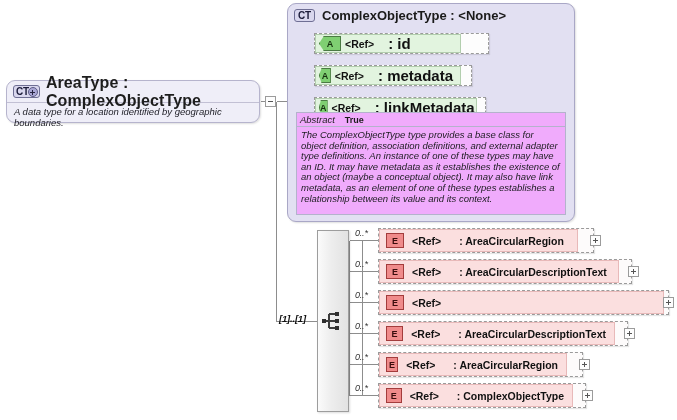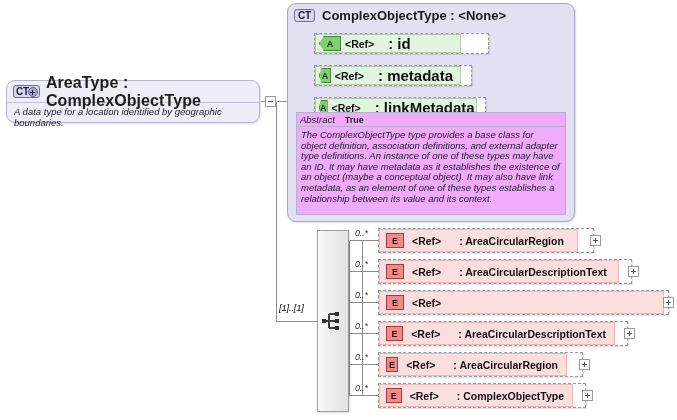--- a/index.html
+++ b/index.html
@@ -200,24 +200,24 @@
   #seq-icon {
     position: absolute;
     left: 322px;
     top: 311px;
     width: 22px;
     height: 20px;
   }
   .seq-card {
     position: absolute;
     left: 279px;
-    top: 302px;
+    top: 313px;
     font-size: 9.5px;
     font-style: italic;
-    font-weight: normal;
+    font-weight: bold;
     color: #111;
     letter-spacing: -0.2px;
   }
 
   
   .elem-row {
     position: absolute;
     height: 25px;
     box-sizing: border-box;
     border: 1px dashed #9a9a9a;

